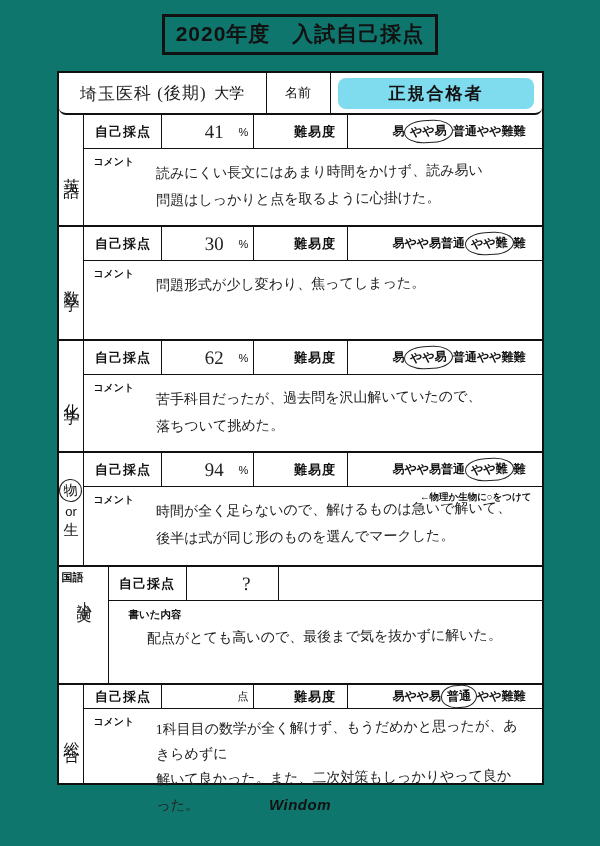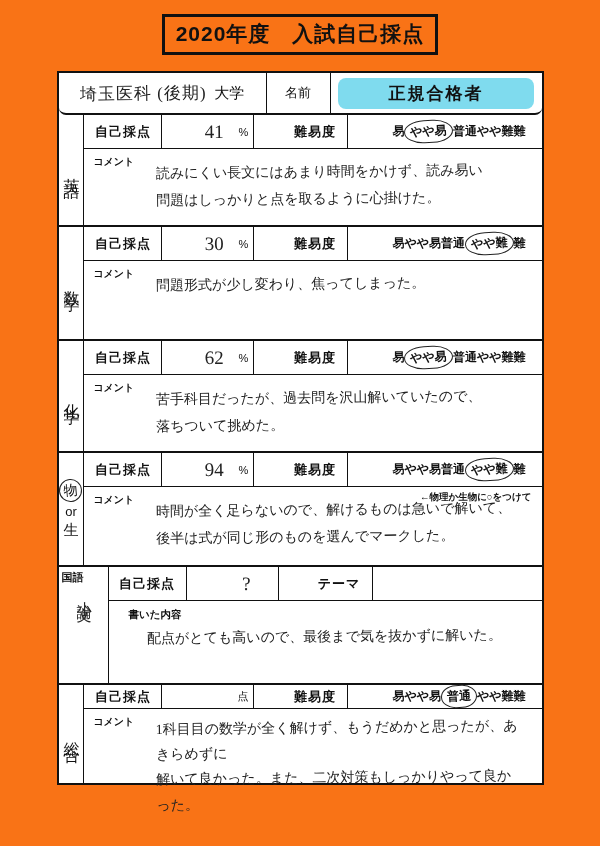--- a/index.html
+++ b/index.html
@@ -1,18 +1,18 @@
 <!DOCTYPE html>
 <html><head>
 <meta charset="utf-8">
 <style>
   * { margin:0; padding:0; box-sizing:border-box; }
   html,body { background:#e8e8e8; }
   .page {
-    width:600px; height:846px; margin:0 auto; background:#f97316;
+    width:600px; height:846px; margin:0 auto; background:#0f766e;
     font-family:"Liberation Sans", sans-serif; color:#111;
     position:relative; overflow:hidden;
   }
   .title-box {
     width:276px; margin:14px auto 0; border:3px solid #111;
     text-align:center; font-size:21px; font-weight:bold;
     padding:3px 0 4px; letter-spacing:1px;
   }
   .form { width:487px; margin:16px auto 0; border:2px solid #111; background:#fff; }
   .row { display:flex; border-bottom:2px solid #111; }
@@ -216,21 +216,20 @@
       <div class="cell subject-cell kokugo-cell">
         <span class="kokugo-printed">国語</span>
         <span class="kokugo-hw hw">小論文</span>
       </div>
       <div class="row-body">
         <div class="score-line">
           <div class="ss-label">自己採点</div>
           <div class="score-cell">
             <span class="score-val hw">?</span>
           </div>
-          <div class="diff-label">テーマ</div>
           <div class="options-cell">
             <span></span>
           </div>
         </div>
         <div class="comment-area">
           <div class="written-label">書いた内容</div>
           <div class="written-text hw">
             <div>配点がとても高いので、最後まで気を抜かずに解いた。</div>
             <div></div>
           </div>
@@ -263,14 +262,15 @@
           <div class="comment-text hw" style="line-height:1.8; margin-top:1px;">
             <div>1科目目の数学が全く解けず、もうだめかと思ったが、あきらめずに</div>
             <div>解いて良かった。また、二次対策もしっかりやって良かった。</div>
           </div>
         </div>
       </div>
     </div>
 
   </div>
 
+  <div class="footer-logo">Windom</div>
 
 </div>
 
 </body></html>

